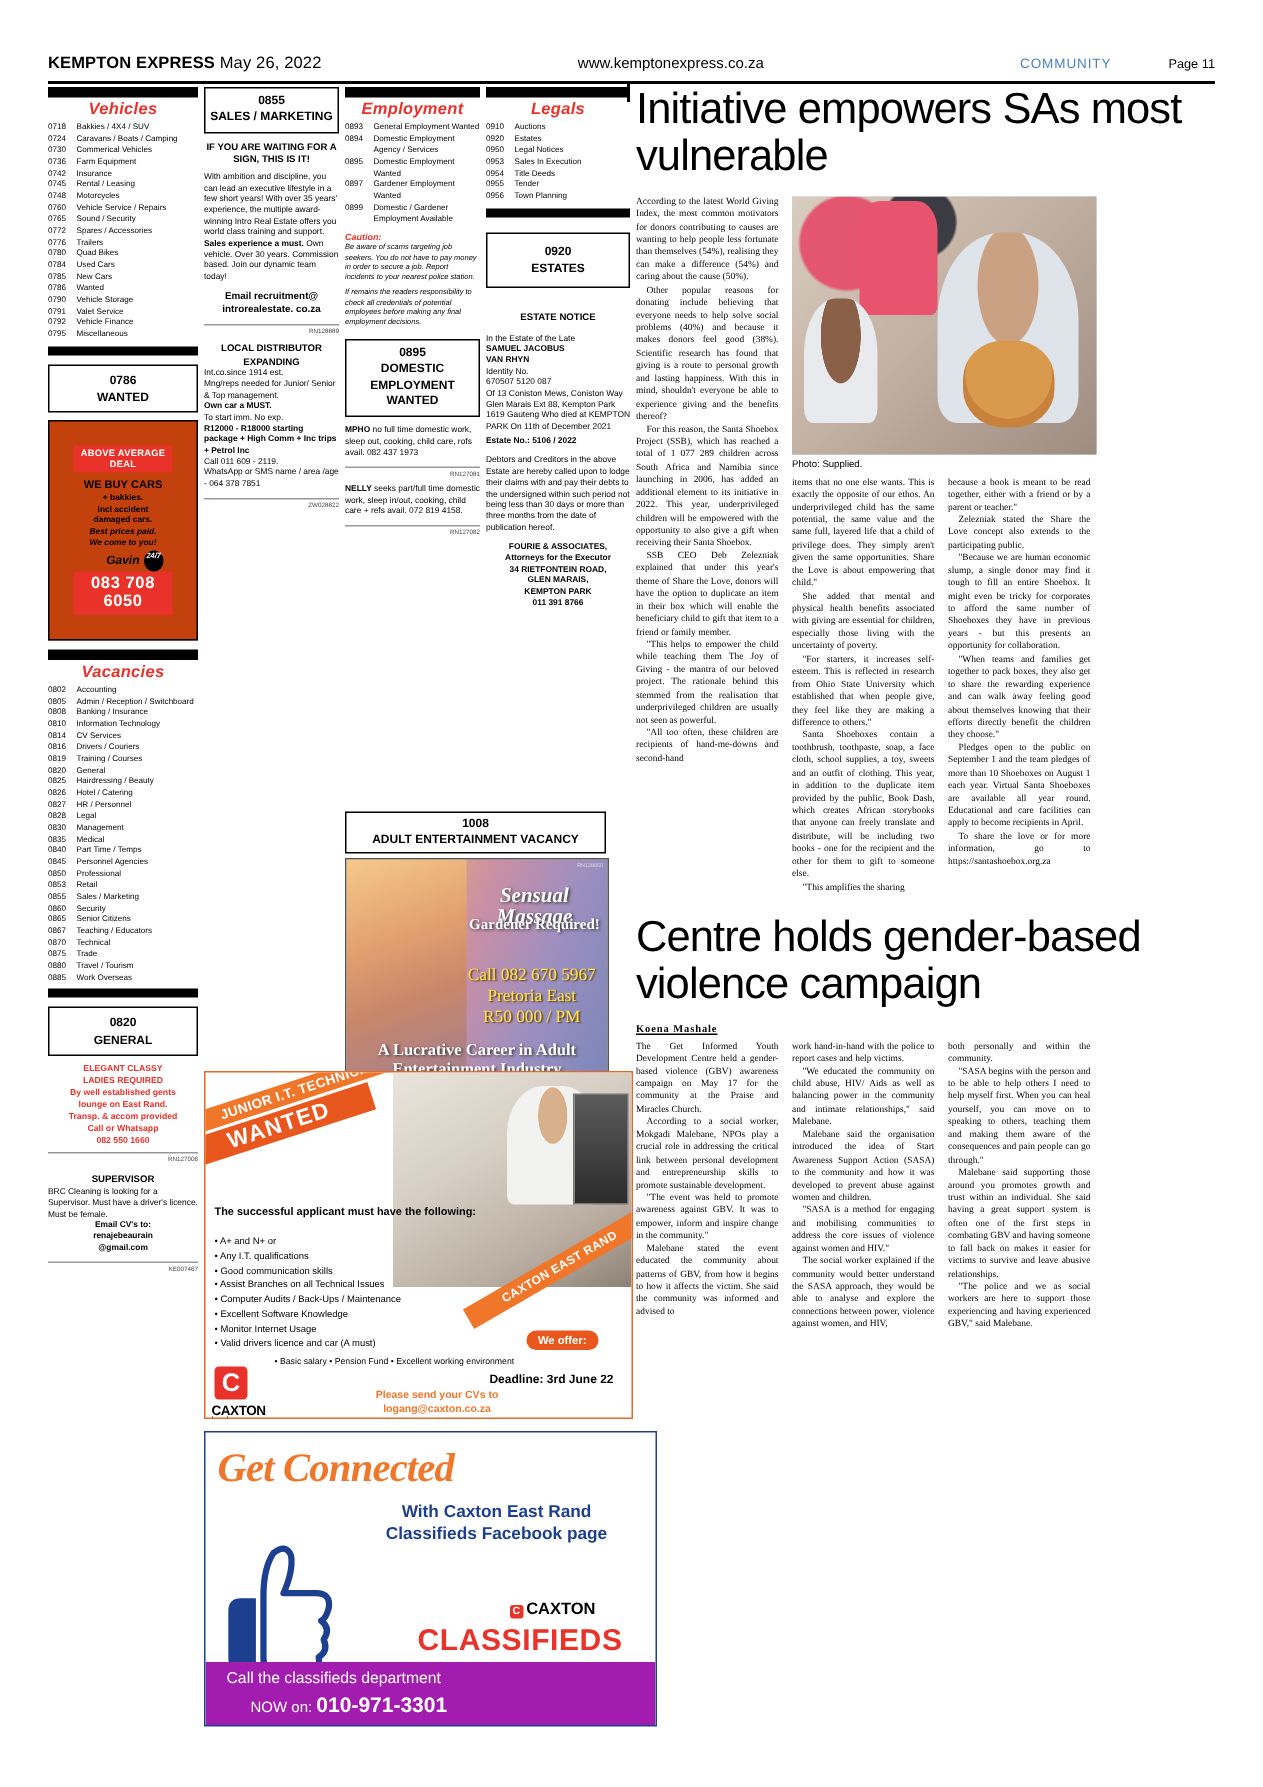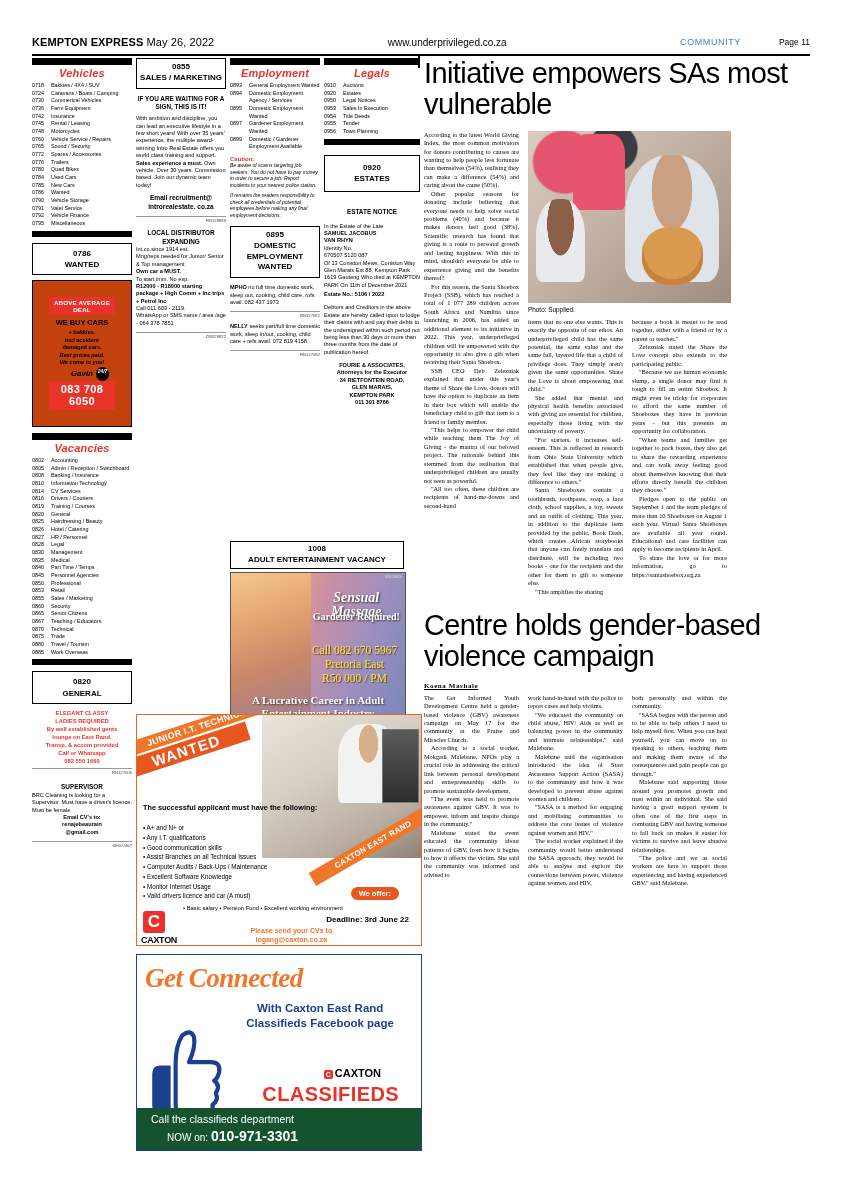--- a/index.html
+++ b/index.html
@@ -119,32 +119,32 @@
   .it-cv{position:absolute;left:72px;top:212px;color:#f0762a;font-weight:bold;
      font-size:7px;text-align:center;line-height:1.25;width:58%;}
   .cax-c{position:absolute;left:6px;top:196px;width:22px;height:22px;background:#e8322a;
      color:#fff;font-weight:bold;font-size:17px;text-align:center;line-height:22px;
      border-radius:3px;}
   .cax-t{position:absolute;left:4px;top:220px;font-weight:bold;font-size:9px;letter-spacing:-.3px;}
   .cax-s{position:absolute;left:4px;top:229px;font-size:5px;font-weight:bold;}
 
   
   .fbad{position:relative;width:100%;height:195px;border:1.5px solid #1d3f8f;
-     background:#fff;overflow:hidden;margin-top:8px;}
+     background:#fff;overflow:hidden;margin-top:8px;padding-left:16px;}
   .fb-getc{position:absolute;left:8px;top:8px;font-family:"Liberation Serif",serif;
      font-style:italic;font-weight:bold;color:#f0762a;font-size:27px;letter-spacing:-.5px;}
   .fb-with{position:absolute;right:10px;top:46px;width:64%;text-align:center;
      color:#1d3f8f;font-weight:bold;font-size:11.5px;line-height:1.3;}
   .fb-thumb{position:absolute;left:4px;top:72px;width:86px;height:92px;}
   .fb-caxton{position:absolute;right:40px;top:112px;font-weight:bold;font-size:11px;}
   .fb-caxton .cbox{display:inline-block;background:#e8322a;color:#fff;width:9px;height:9px;
      font-size:7px;line-height:9px;text-align:center;border-radius:2px;margin-right:2px;}
   .fb-class{position:absolute;right:22px;top:128px;color:#e8322a;font-weight:bold;
      font-size:20px;letter-spacing:.4px;}
-  .fb-bar{position:absolute;left:0;bottom:0;width:100%;height:42px;background:#14532d;color:#fff;}
+  .fb-bar{position:absolute;left:0;bottom:0;width:100%;height:42px;background:#a21caf;color:#fff;}
   .fb-bar .l1{position:absolute;left:14px;top:5px;font-size:10.5px;}
   .fb-bar .l2{position:absolute;left:30px;top:20px;font-size:10px;}
   .fb-bar .l2 b{font-size:14px;}
 
   
   .editorial{position:absolute;left:424px;top:58px;width:412px;}
   .headline{font-size:29px;line-height:1.08;letter-spacing:-.6px;margin:0 0 10px 0;
      font-weight:normal;font-family:"Liberation Sans",sans-serif;}
   .art-body{display:flex;gap:9px;font-family:"Liberation Serif",serif;}
   .art-col{width:95px;font-size:6.3px;line-height:1.34;text-align:justify;}
@@ -179,21 +179,21 @@
 </head>
 <body>
 
 <div class="page">
 
   <div class="masthead">
     <div class="mh-left">
       <span>KEMPTON EXPRESS</span>
       <span class="mh-date">May 26, 2022</span>
     </div>
-    <div class="mh-center">www.underprivileged.co.za</div>
+    <div class="mh-center">www.kemptonexpress.co.za</div>
     <div class="mh-comm">COMMUNITY</div>
     <div class="mh-page">Page 11</div>
   </div>
   <div class="rule"></div>
   <div class="rule-split"></div>
 
   <div class="classifieds">
 
     <div class="col c1">
       <div class="blackbar"></div>

